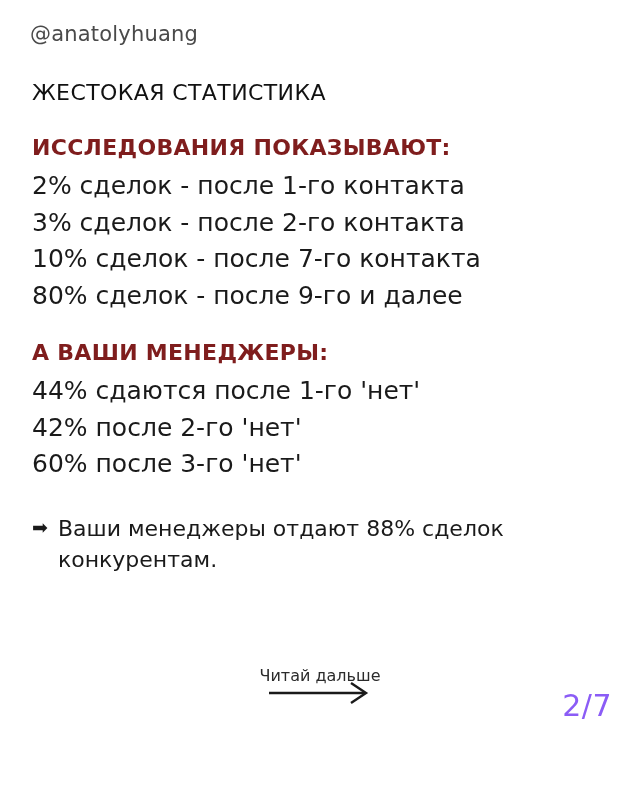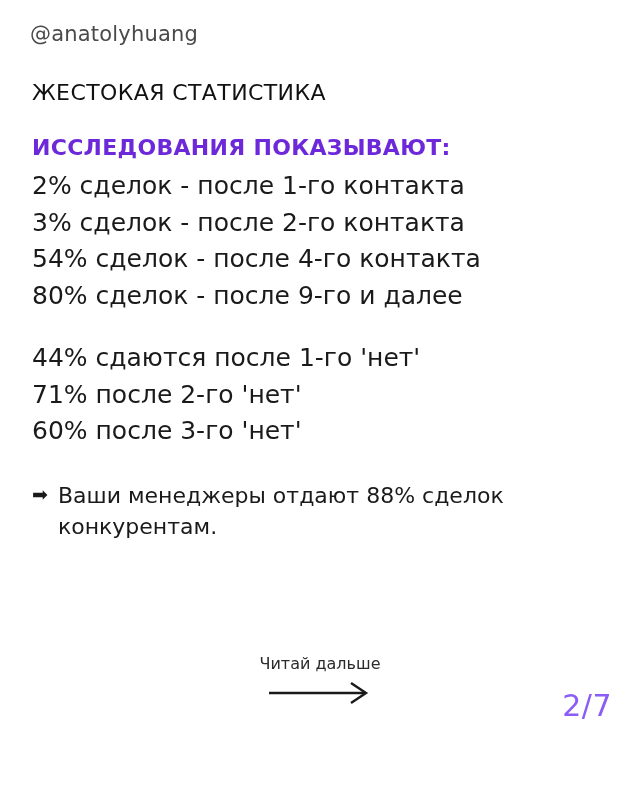--- a/index.html
+++ b/index.html
@@ -37,21 +37,21 @@
     padding-left: 2px;
   }
   .section {
     margin-bottom: 26px;
     padding-left: 2px;
   }
   .section-title {
     font-size: 22px;
     font-weight: bold;
     letter-spacing: 0.3px;
-    color: #6d28d9;
+    color: #7f1d1d;
     margin-bottom: 8px;
   }
   .stat-line {
     font-size: 25px;
     line-height: 1.46;
     color: #1a1a1a;
     font-weight: normal;
   }
   .conclusion {
     display: flex;
@@ -72,21 +72,21 @@
     position: absolute;
     left: 0;
     right: 0;
     bottom: 26px;
     height: 120px;
   }
   .cta {
     position: absolute;
     left: 0;
     right: 0;
-    top: 0;
+    top: 12px;
     text-align: center;
     font-size: 16px;
     color: #2b2b2b;
   }
   .cta-arrow {
     position: absolute;
     left: 0;
     right: 0;
     top: 26px;
     text-align: center;
@@ -109,27 +109,28 @@
 <div class="slide">
 
   <div class="handle">@anatolyhuang</div>
 
   <div class="headline">ЖЕСТОКАЯ СТАТИСТИКА</div>
 
   <div class="section">
     <div class="section-title">ИССЛЕДОВАНИЯ ПОКАЗЫВАЮТ:</div>
     <div class="stat-line">2% сделок - после 1-го контакта</div>
     <div class="stat-line">3% сделок - после 2-го контакта</div>
-    <div class="stat-line">54% сделок - после 4-го контакта</div>
+    <div class="stat-line">10% сделок - после 7-го контакта</div>
     <div class="stat-line">80% сделок - после 9-го и далее</div>
   </div>
 
   <div class="section">
+    <div class="section-title">А ВАШИ МЕНЕДЖЕРЫ:</div>
     <div class="stat-line">44% сдаются после 1-го 'нет'</div>
-    <div class="stat-line">71% после 2-го 'нет'</div>
+    <div class="stat-line">42% после 2-го 'нет'</div>
     <div class="stat-line">60% после 3-го 'нет'</div>
   </div>
 
   <div class="conclusion">
     <span class="arrow-glyph">➡</span>
     <span>Ваши менеджеры отдают 88% сделок конкурентам.</span>
   </div>
 
   <div class="footer">
     <div class="cta">Читай дальше</div>

